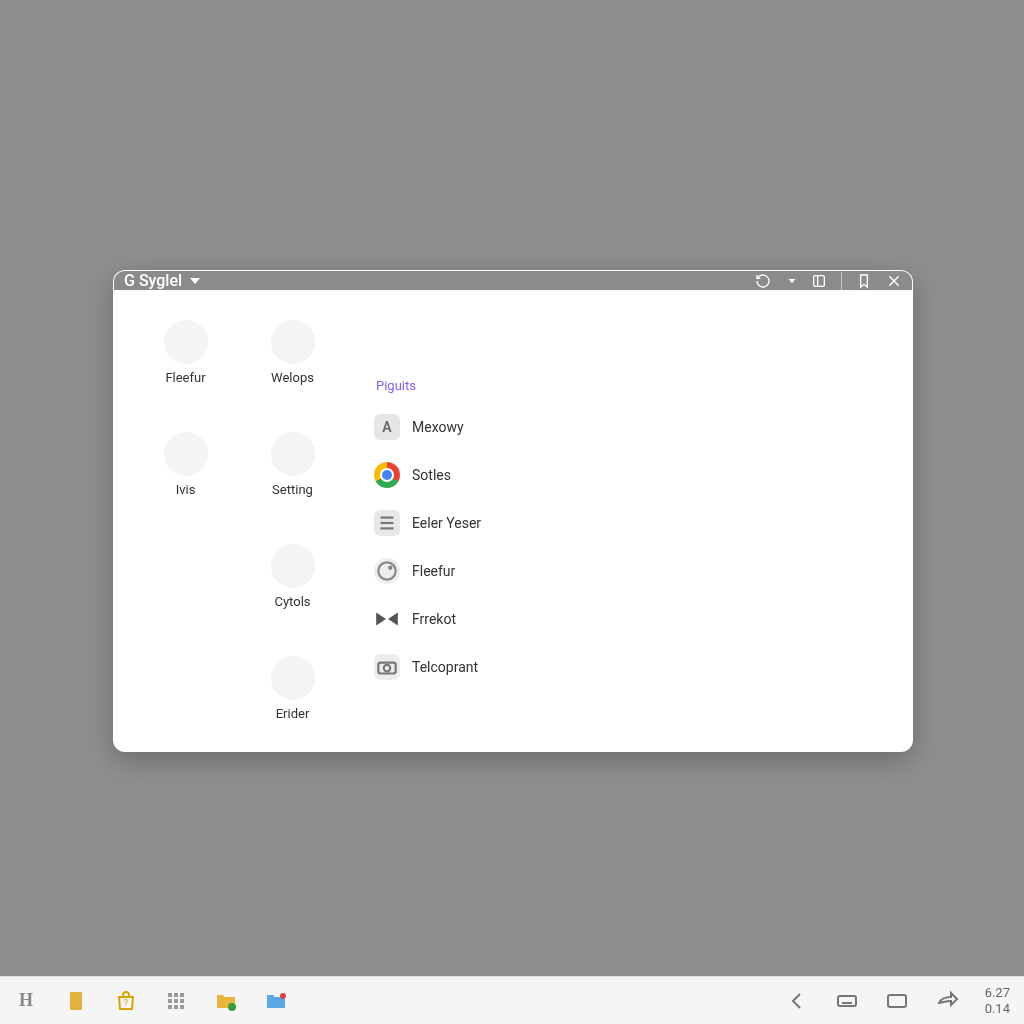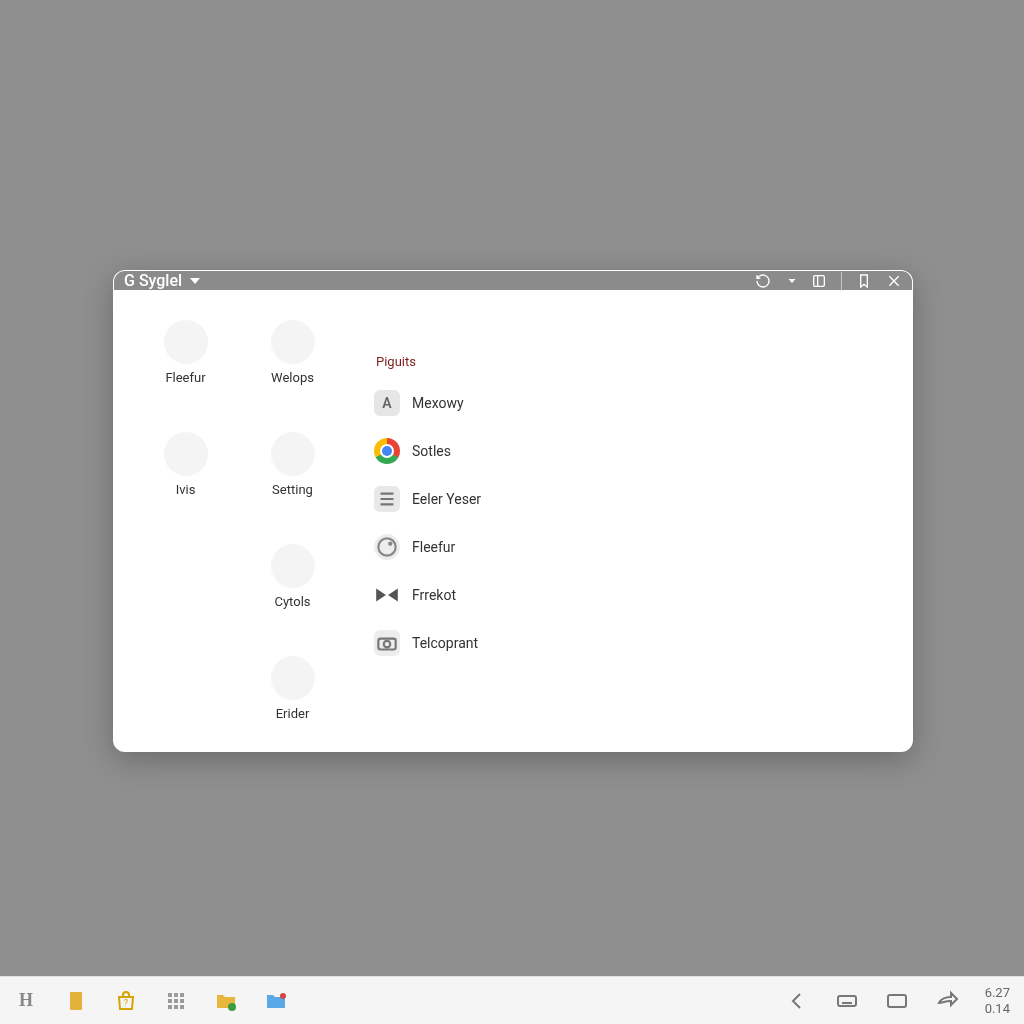--- a/index.html
+++ b/index.html
@@ -90,22 +90,22 @@
   }
 
   
   .detail {
     flex: 1;
     padding: 20px 20px 10px 20px;
     position: relative;
   }
   .section-title {
     font-size: 13px;
-    color: #7f1d1d;
-    margin: 44px 0 10px 2px;
+    color: #8b5cf6;
+    margin: 68px 0 10px 2px;
   }
   .app-list { display: flex; flex-direction: column; }
   .app-row {
     display: flex;
     align-items: center;
     gap: 12px;
     padding: 11px 0;
     cursor: pointer;
   }
   .app-icon {

